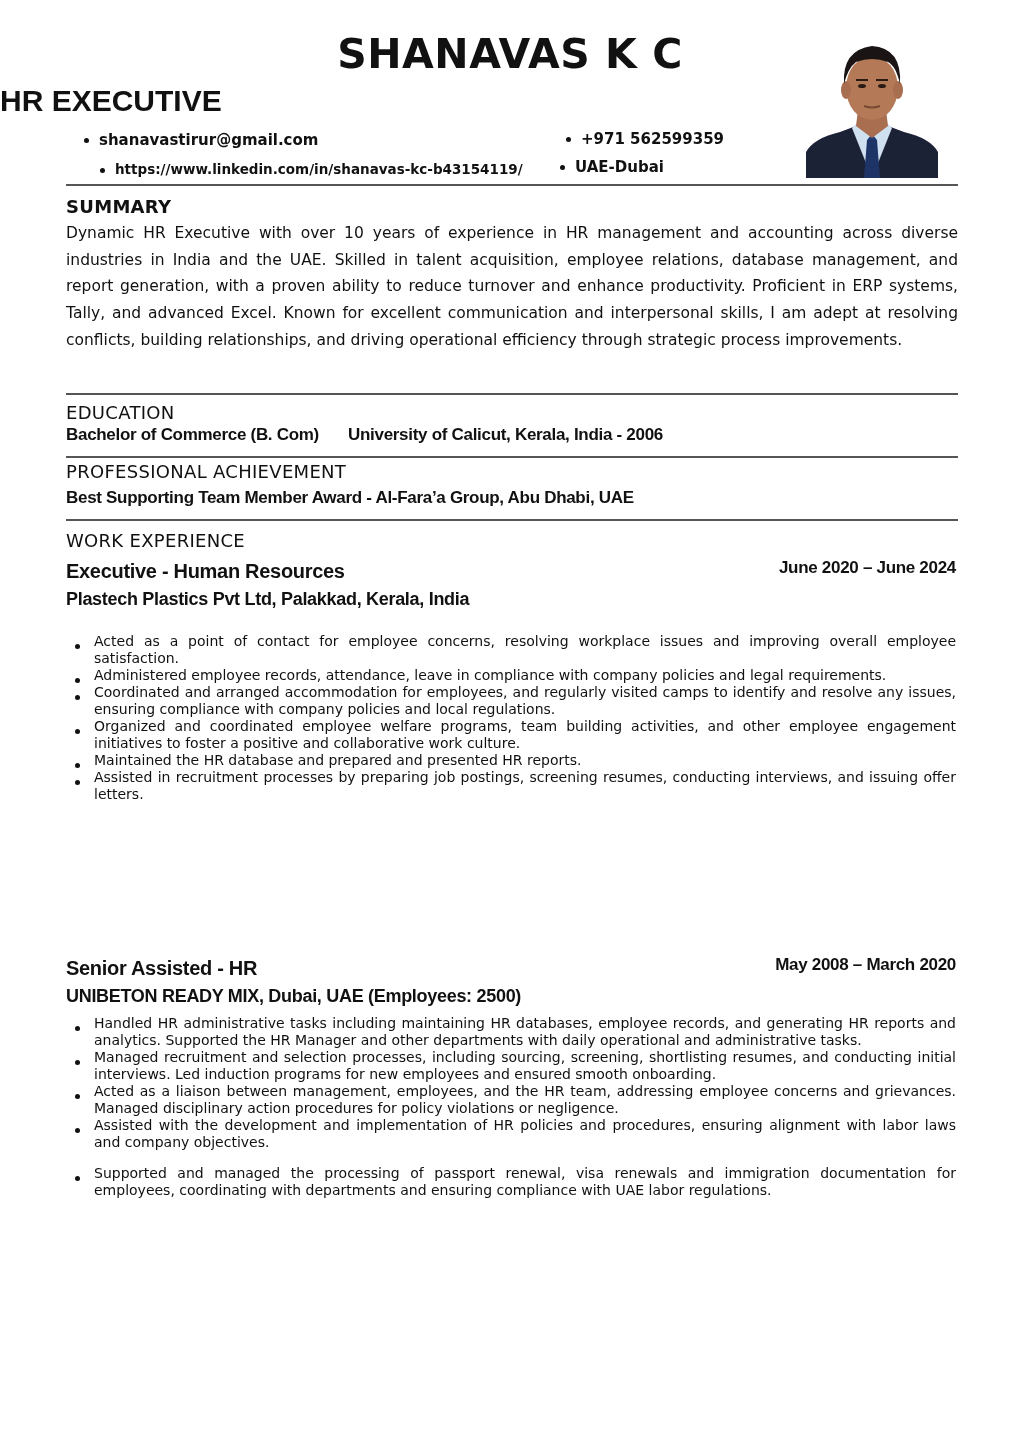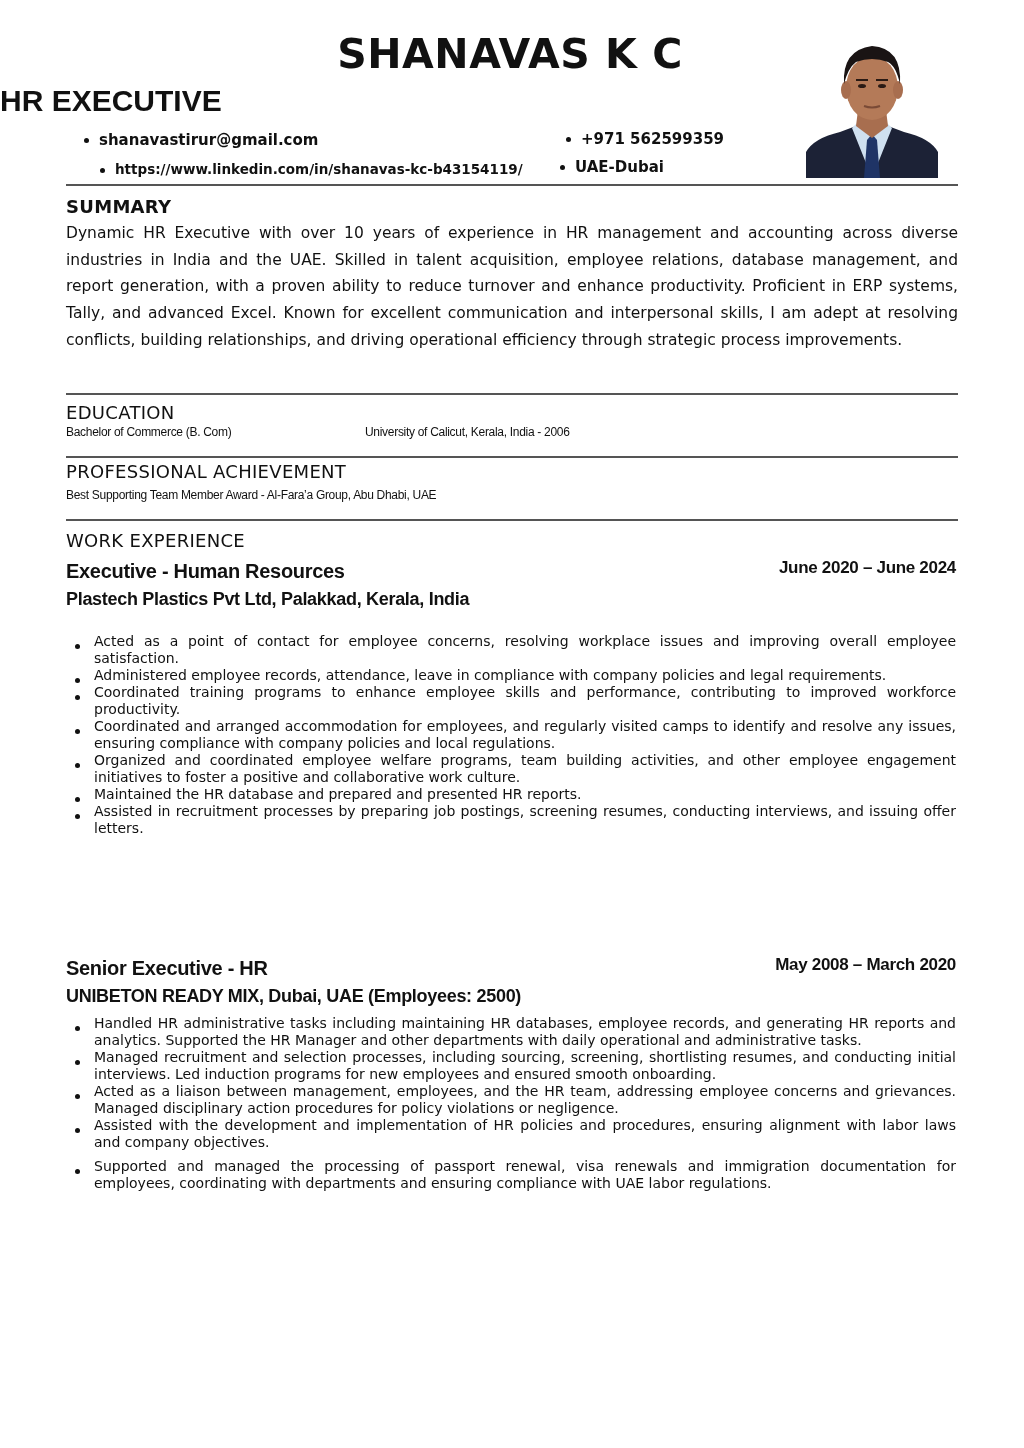--- a/index.html
+++ b/index.html
@@ -26,21 +26,21 @@
 
   .section-head { position: absolute; left: 66px; font-family: "DejaVu Sans", sans-serif;
                   font-size: 18px; font-weight: normal; letter-spacing: 0.3px; }
   .section-head.bold { font-weight: bold; }
 
   .summary { position: absolute; left: 66px; top: 220px; width: 892px;
              font-family: "DejaVu Sans", sans-serif; font-size: 15.5px; line-height: 26.7px;
              text-align: justify; }
 
   .boldline { position: absolute; left: 66px; font-family: "Liberation Sans", sans-serif;
-              font-weight: normal; font-size: 12px; white-space: nowrap; letter-spacing: -0.3px; }
+              font-weight: bold; font-size: 17px; white-space: nowrap; letter-spacing: -0.3px; }
 
   .job-title { position: absolute; left: 66px; font-family: "Liberation Sans", sans-serif;
                font-weight: bold; font-size: 20px; letter-spacing: -0.3px; }
   .company { position: absolute; left: 66px; font-family: "Liberation Sans", sans-serif;
              font-weight: bold; font-size: 18px; letter-spacing: -0.3px; }
   .dates { position: absolute; right: 68px; font-family: "Liberation Sans", sans-serif;
            font-weight: bold; font-size: 17px; letter-spacing: -0.3px; }
 
   ul.bullets { position: absolute; left: 72px; width: 884px; margin: 0; padding: 0;
                list-style: none; font-family: "DejaVu Sans", sans-serif; font-size: 14px;
@@ -101,50 +101,49 @@
 
   <div class="rule" style="top:184px;"></div>
 
   <div class="section-head bold" style="top:196px;">SUMMARY</div>
   <div class="summary">Dynamic HR Executive with over 10 years of experience in HR management and accounting across diverse industries in India and the UAE. Skilled in talent acquisition, employee relations, database management, and report generation, with a proven ability to reduce turnover and enhance productivity. Proficient in ERP systems, Tally, and advanced Excel. Known for excellent communication and interpersonal skills, I am adept at resolving conflicts, building relationships, and driving operational efficiency through strategic process improvements.</div>
 
   <div class="rule" style="top:393px;"></div>
 
   <div class="section-head" style="top:402px;">EDUCATION</div>
   <div class="boldline" style="top:425px;">Bachelor of Commerce (B. Com)</div>
-  <div class="boldline" style="left:365px; top:425px;">University of Calicut, Kerala, India  - 2006</div>
+  <div class="boldline" style="left:348px; top:425px;">University of Calicut, Kerala, India  - 2006</div>
 
   <div class="rule" style="top:456px;"></div>
 
   <div class="section-head" style="top:461px;">PROFESSIONAL ACHIEVEMENT</div>
   <div class="boldline" style="top:488px;">Best Supporting Team Member Award - Al-Fara’a Group, Abu Dhabi, UAE</div>
 
   <div class="rule" style="top:519px;"></div>
 
   <div class="section-head" style="top:530px;">WORK EXPERIENCE</div>
 
   <div class="job-title" style="top:560px;">Executive - Human Resources</div>
   <div class="dates" style="top:558px;">June 2020 – June 2024</div>
   <div class="company" style="top:589px;">Plastech Plastics Pvt Ltd, Palakkad, Kerala, India</div>
 
   <ul class="bullets" style="top:633px;">
     <li>Acted as a point of contact for employee concerns, resolving workplace issues and improving overall employee satisfaction.</li>
     <li>Administered employee records, attendance, leave in compliance with company policies and legal requirements.</li>
-    <li>Coordinated training programs to enhance employee skills and performance, contributing to improved workforce productivity.</li>
     <li>Coordinated and arranged accommodation for employees, and regularly visited camps to identify and resolve any issues, ensuring compliance with company policies and local regulations.</li>
     <li>Organized and coordinated employee welfare programs, team building activities, and other employee engagement initiatives to foster a positive and collaborative work culture.</li>
     <li>Maintained the HR database and prepared and presented HR reports.</li>
     <li>Assisted in recruitment processes by preparing job postings, screening resumes, conducting interviews, and issuing offer letters.</li>
   </ul>
 
-  <div class="job-title" style="top:957px;">Senior Executive - HR</div>
+  <div class="job-title" style="top:957px;">Senior Assisted - HR</div>
   <div class="dates" style="top:955px;">May 2008 – March 2020</div>
   <div class="company" style="top:986px;">UNIBETON READY MIX, Dubai, UAE (Employees: 2500)</div>
 
   <ul class="bullets" style="top:1015px;">
     <li>Handled HR administrative tasks including maintaining HR databases, employee records, and generating HR reports and analytics. Supported the HR Manager and other departments with daily operational and administrative tasks.</li>
     <li>Managed recruitment and selection processes, including sourcing, screening, shortlisting resumes, and conducting initial interviews. Led induction programs for new employees and ensured smooth onboarding.</li>
     <li>Acted as a liaison between management, employees, and the HR team, addressing employee concerns and grievances. Managed disciplinary action procedures for policy violations or negligence.</li>
     <li>Assisted with the development and implementation of HR policies and procedures, ensuring alignment with labor laws and company objectives.</li>
-    <li style="margin-top:7px;">Supported and managed the processing of passport renewal, visa renewals and immigration documentation for employees, coordinating with departments and ensuring compliance with UAE labor regulations.</li>
+    <li style="margin-top:14px;">Supported and managed the processing of passport renewal, visa renewals and immigration documentation for employees, coordinating with departments and ensuring compliance with UAE labor regulations.</li>
   </ul>
 
 </div>
 
 </body></html>

